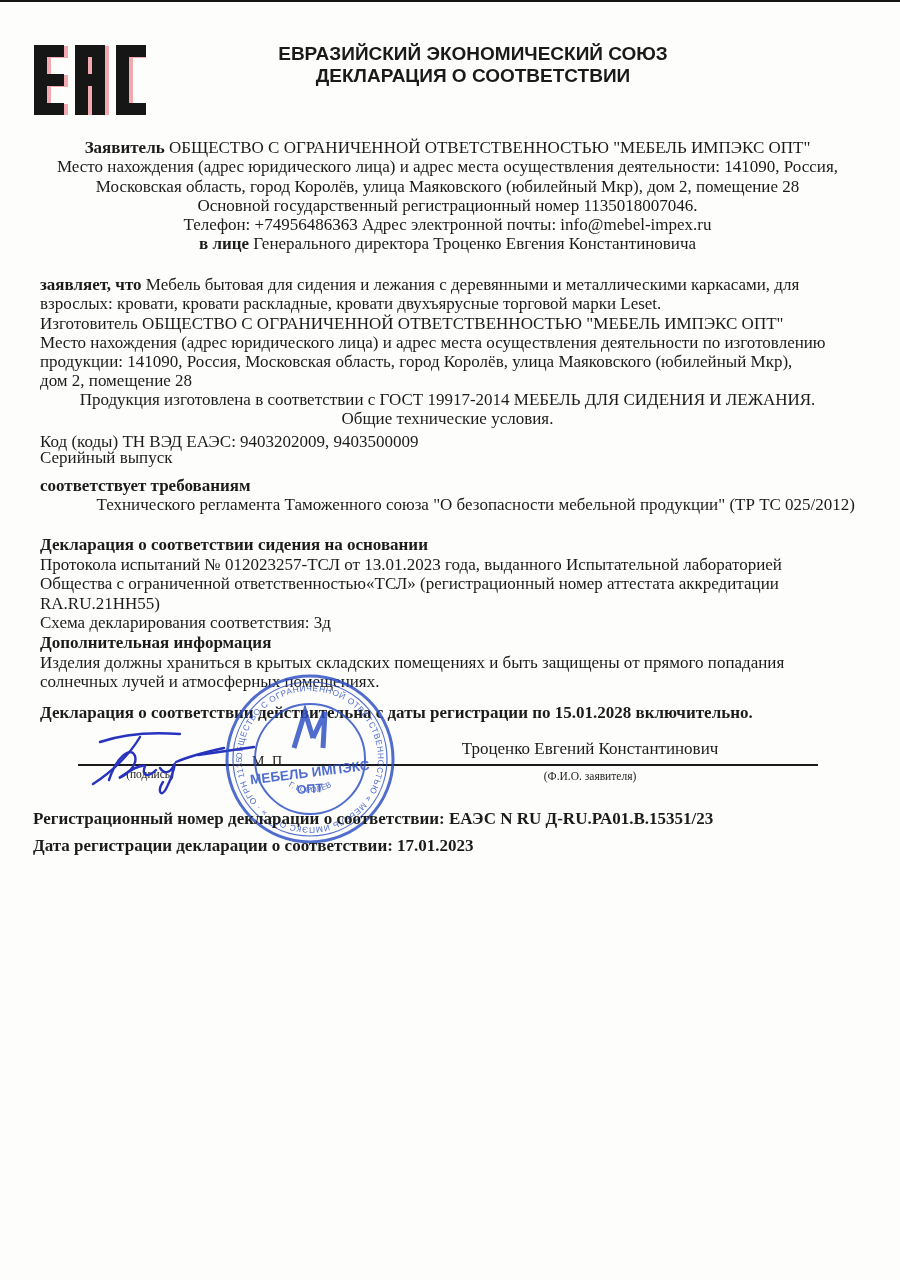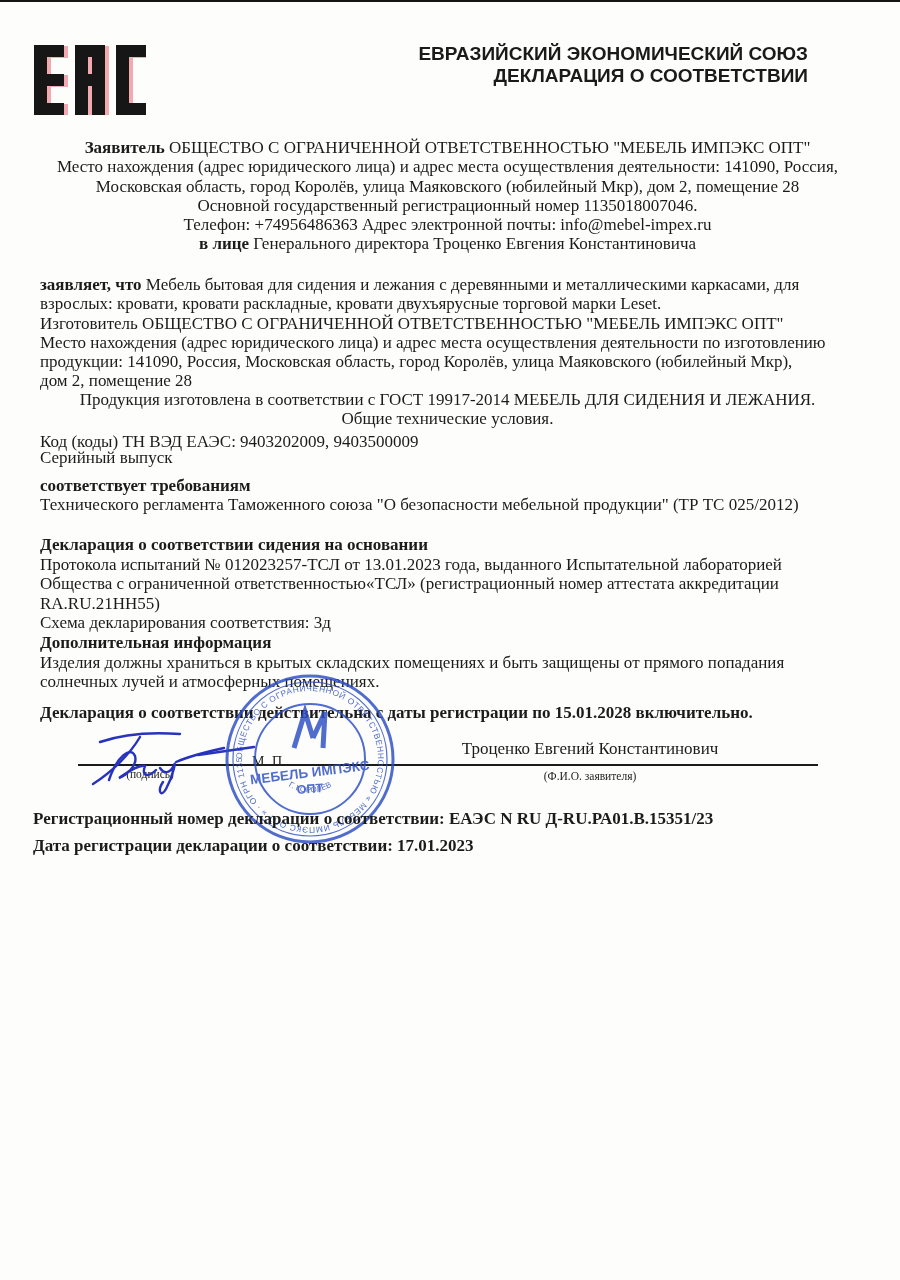--- a/index.html
+++ b/index.html
@@ -4,21 +4,21 @@
 <style>
   html,body{margin:0;padding:0;background:#888;}
   .page{
     position:relative;width:900px;height:1280px;margin:0 auto;
     background:#fdfdfb;border-top:2px solid #151515;overflow:hidden;
     font-family:"Liberation Serif", serif;color:#1b1b1b;
   }
   .abs{position:absolute;}
   .hdr{
     font-family:"Liberation Sans", sans-serif;font-weight:bold;
-    font-size:19px;line-height:22px;text-align:right;color:#1a1a1a;
+    font-size:19px;line-height:22px;text-align:center;color:#1a1a1a;
   }
   .para{font-size:17px;line-height:19.3px;width:815px;}
   .para b{font-weight:bold;}
   .bold-line{font-weight:bold;}
   .small-label{font-size:11.5px;text-align:center;color:#222;}
   .mp{font-size:14px;letter-spacing:2px;color:#222;}
   .fio-name{font-size:17px;text-align:center;}
   .sig-line{height:2px;background:#1b1b1b;}
   .stamp-svg{opacity:0.82;}
   .stamp-text{font-family:"Liberation Sans", sans-serif;fill:#2b4dc4;}
@@ -101,21 +101,21 @@
       <div class="tl">Продукция изготовлена в соответствии с ГОСТ 19917-2014 МЕБЕЛЬ ДЛЯ СИДЕНИЯ И ЛЕЖАНИЯ.</div>
       <div class="tl">Общие технические условия.</div>
     </div>
 
   <div class="abs para" style="left:40px;top:430px;">Код (коды) ТН ВЭД ЕАЭС: 9403202009, 9403500009</div>
 
   <div class="abs para" style="left:40px;top:446px;">Серийный выпуск</div>
 
   <div class="abs para bold-line" style="left:40px;top:474px;">соответствует требованиям</div>
 
-  <div class="abs para" style="left:40px;top:493px;">Технического регламента Таможенного союза "О безопасности мебельной продукции" (ТР ТС 025/2012)</div>
+  <div class="abs para" style="left:40px;top:493px;text-align:right;">Технического регламента Таможенного союза "О безопасности мебельной продукции" (ТР ТС 025/2012)</div>
 
   <div class="abs para bold-line" style="left:40px;top:533px;">Декларация о соответствии сидения на основании</div>
 
   <div class="abs para" style="left:40px;top:553px;">
       <div class="tl">Протокола испытаний № 012023257-ТСЛ от 13.01.2023 года, выданного Испытательной лабораторией</div>
       <div class="tl">Общества с ограниченной ответственностью«ТСЛ» (регистрационный номер аттестата аккредитации</div>
       <div class="tl">RA.RU.21НН55)</div>
     </div>
 
   <div class="abs para" style="left:40px;top:611px;">Схема декларирования соответствия: 3д</div>

